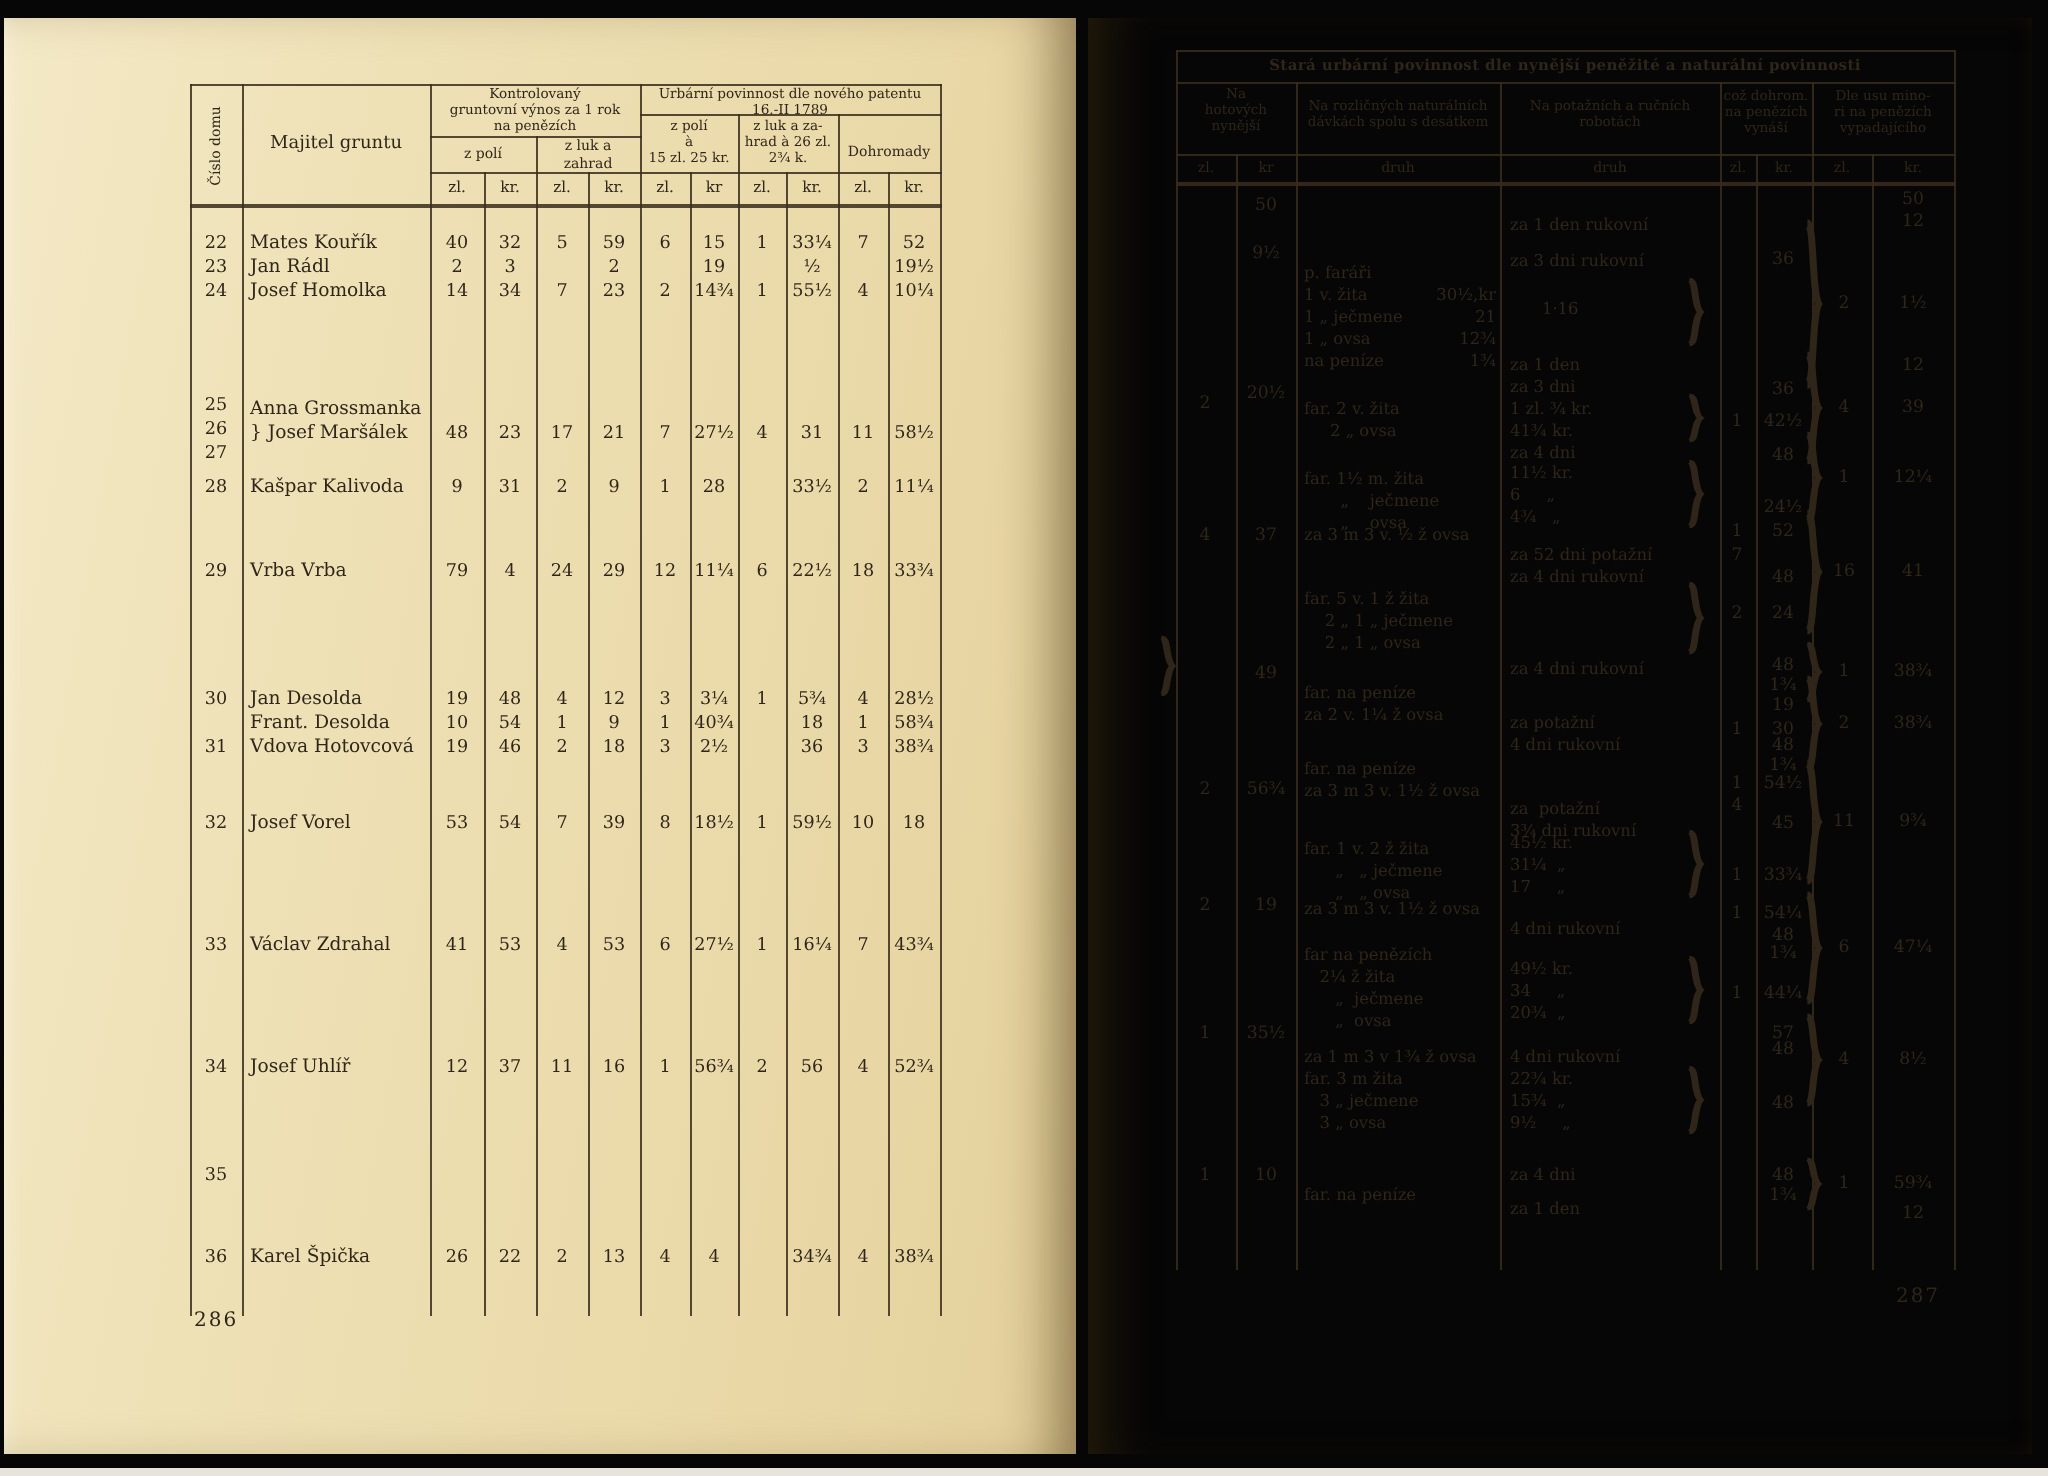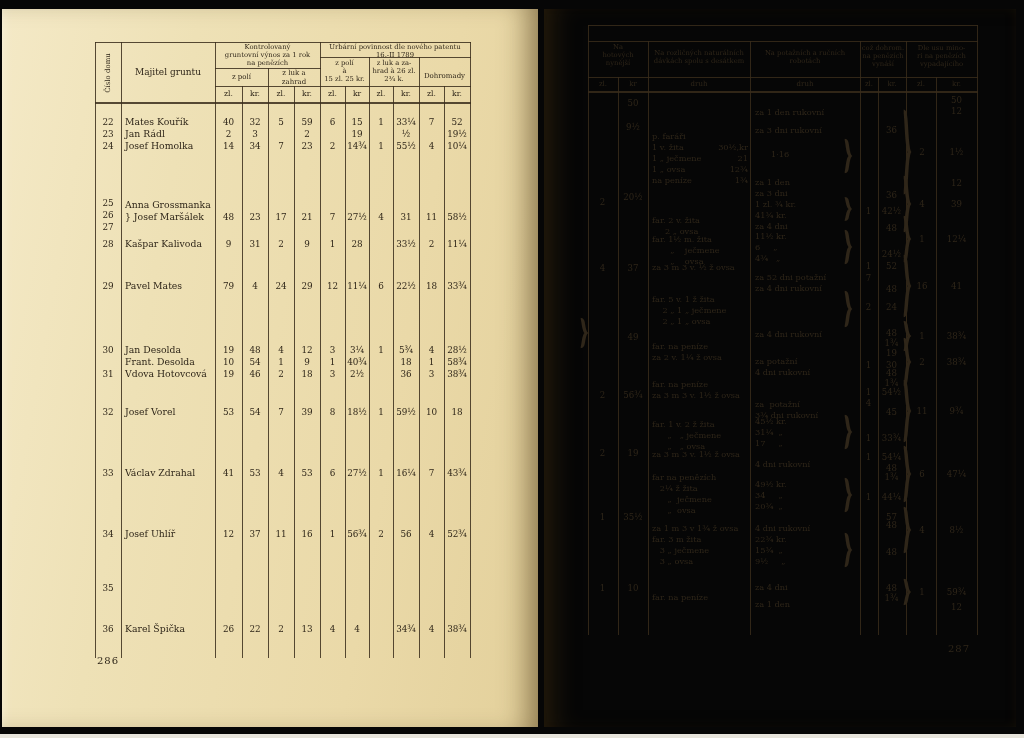--- a/index.html
+++ b/index.html
@@ -139,21 +139,21 @@
         <div class="t ctr num" style="position: absolute; left: 121px; top: 196px; width: 25px;">9</div>
         <div class="t ctr num" style="position: absolute; left: 148px; top: 196px; width: 24px;">31</div>
         <div class="t ctr num" style="position: absolute; left: 174px; top: 196px; width: 24px;">2</div>
         <div class="t ctr num" style="position: absolute; left: 200px; top: 196px; width: 24px;">9</div>
         <div class="t ctr num" style="position: absolute; left: 226px; top: 196px; width: 23px;">1</div>
         <div class="t ctr num" style="position: absolute; left: 251px; top: 196px; width: 22px;">28</div>
         <div class="t ctr num" style="position: absolute; left: 299px; top: 196px; width: 24px;">33½</div>
         <div class="t ctr num" style="position: absolute; left: 325px; top: 196px; width: 23px;">2</div>
         <div class="t ctr num" style="position: absolute; left: 350px; top: 196px; width: 24px;">11¼</div>
         <div class="t ctr num ml" style="position: absolute; left: 1px; top: 238px; width: 24px;">29</div>
-        <div class="t name ml" style="position: absolute; left: 30px; top: 238px; width: 92px;">Pavel Mates</div>
+        <div class="t name ml" style="position: absolute; left: 30px; top: 238px; width: 92px;">Vrba Vrba</div>
         <div class="t ctr num" style="position: absolute; left: 121px; top: 238px; width: 25px;">79</div>
         <div class="t ctr num" style="position: absolute; left: 148px; top: 238px; width: 24px;">4</div>
         <div class="t ctr num" style="position: absolute; left: 174px; top: 238px; width: 24px;">24</div>
         <div class="t ctr num" style="position: absolute; left: 200px; top: 238px; width: 24px;">29</div>
         <div class="t ctr num" style="position: absolute; left: 226px; top: 238px; width: 23px;">12</div>
         <div class="t ctr num" style="position: absolute; left: 251px; top: 238px; width: 22px;">11¼</div>
         <div class="t ctr num" style="position: absolute; left: 275px; top: 238px; width: 22px;">6</div>
         <div class="t ctr num" style="position: absolute; left: 299px; top: 238px; width: 24px;">22½</div>
         <div class="t ctr num" style="position: absolute; left: 325px; top: 238px; width: 23px;">18</div>
         <div class="t ctr num" style="position: absolute; left: 350px; top: 238px; width: 24px;">33¾</div>
@@ -238,20 +238,21 @@
         <div class="t ctr num" style="position: absolute; left: 251px; top: 581px; width: 22px;">4</div>
         <div class="t ctr num" style="position: absolute; left: 299px; top: 581px; width: 24px;">34¾</div>
         <div class="t ctr num" style="position: absolute; left: 325px; top: 581px; width: 23px;">4</div>
         <div class="t ctr num" style="position: absolute; left: 350px; top: 581px; width: 24px;">38¾</div>
       </div>
     <div class="t pgnum" style="left:95px;top:646px;width:36px;">286</div>
   </div>
 
   <div class="page page-right">
     <div class="tbl" style="left:44px;top:16px;width:390px;height:612px;">
+      <div class="t ctr h75" style="left:0;top:3px;width:389px;">Stará urbární povinnost dle nynější peněžité a naturální povinnosti</div>
       <div class="t ctr h68 ml" style="left:0;top:18px;width:60px;">Na
 hotových
 nynější</div>
       <div class="t ctr h68 ml" style="left:60px;top:24px;width:102px;">Na rozličných naturálních
 dávkách spolu s desátkem</div>
       <div class="t ctr h68 ml" style="left:162px;top:24px;width:110px;">Na potažních a ručních
 robotách</div>
       <div class="t ctr h68 ml" style="left:272px;top:19px;width:46px;">což dohrom.
 na penězích
 vynáší</div>
@@ -312,21 +313,21 @@
           </div>
           <div class="flexline">
             <span style="white-space: pre;">1 „ ovsa</span>
             <span>12¾</span>
           </div>
           <div class="flexline">
             <span style="white-space: pre;">na peníze</span>
             <span>1¾</span>
           </div>
         </div>
-        <div class="t small" style="position: absolute; left: 64px; top: 174px; width: 96px; margin-top: 16px;">
+        <div class="t small" style="position: absolute; left: 64px; top: 174px; width: 96px;">
           <div class="flexline">
             <span style="white-space: pre;">far. 2 v. žita</span>
             <span></span>
           </div>
           <div class="flexline">
             <span style="white-space: pre;">     2 „ ovsa</span>
             <span></span>
           </div>
         </div>
         <div class="t small" style="position: absolute; left: 64px; top: 209px; width: 96px;">

